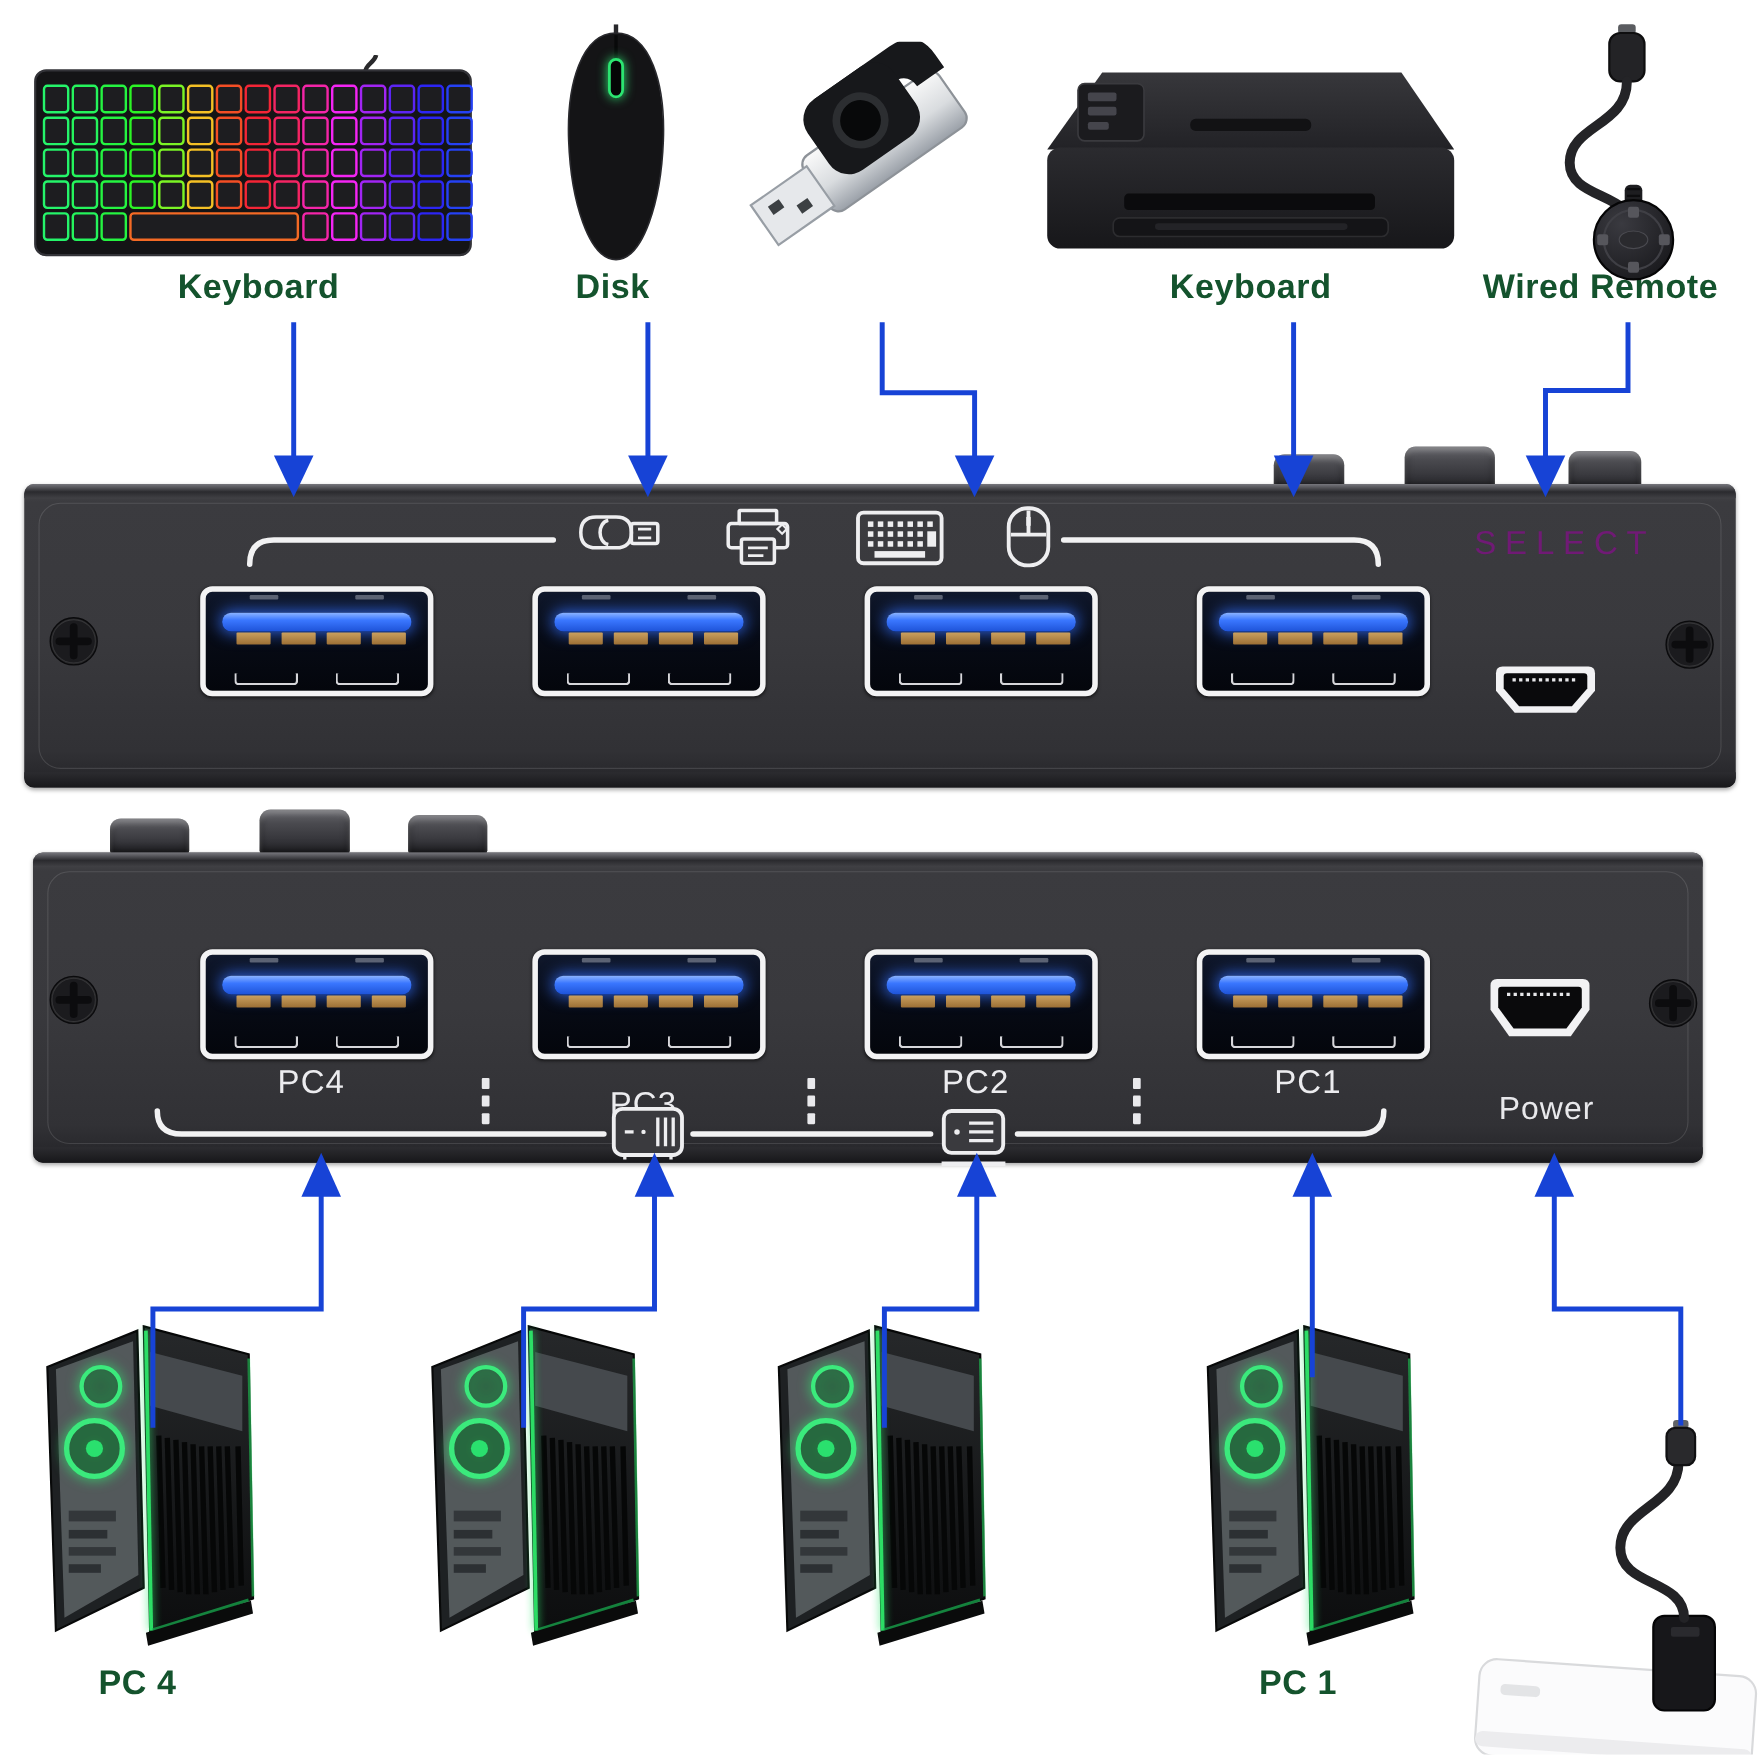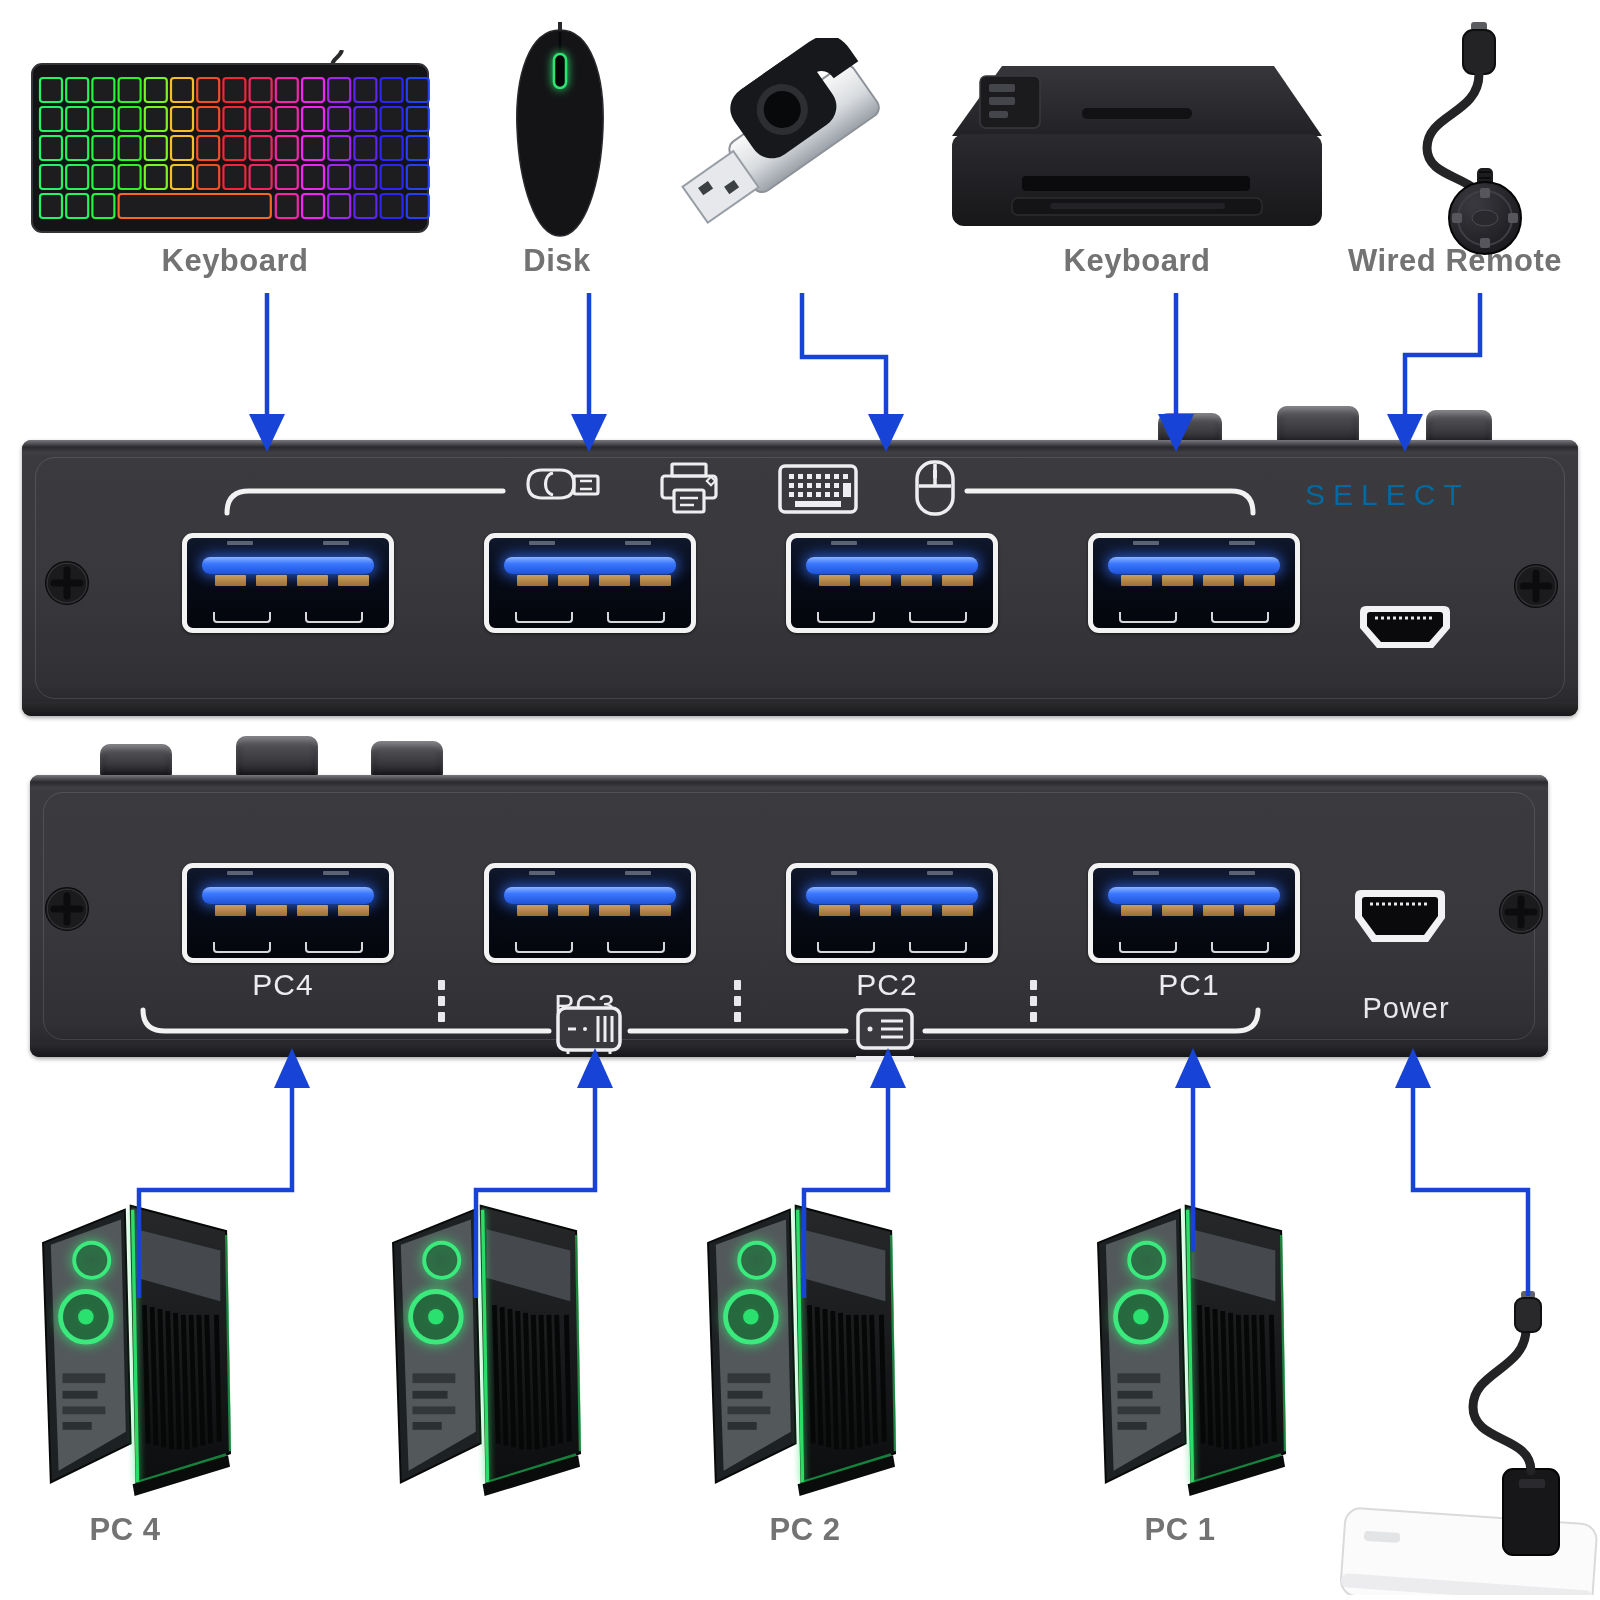--- a/index.html
+++ b/index.html
@@ -2,21 +2,21 @@
 <html><head>
 <meta charset="utf-8">
 <style>
   html,body{margin:0;padding:0;background:#fff;}
   .canvas{position:relative;width:1600px;height:1600px;background:#fff;overflow:hidden;
           font-family:"Liberation Sans",sans-serif;}
   .abs{position:absolute;}
 
   
   .big-label{position:absolute;width:300px;text-align:center;font-size:31px;font-weight:bold;
-             color:#737373;letter-spacing:.5px;}
+             color:#14532d;letter-spacing:.5px;}
 
   
   .device{position:absolute;border-radius:9px;
           background:linear-gradient(180deg,#4a4a4e 0,#3b3b3f 6%,#39393d 50%,#313135 88%,#232327 100%);
           box-shadow:0 2px 4px rgba(0,0,0,.35);z-index:2;}
   .device .edge-top{position:absolute;left:0;right:0;top:0;height:13px;border-radius:9px 9px 0 0;
           background:linear-gradient(180deg,#77777d 0,#2a2a2e 55%,#414145 100%);}
   .device .edge-bottom{position:absolute;left:0;right:0;bottom:0;height:14px;border-radius:0 0 9px 9px;
           background:linear-gradient(180deg,#2c2c30,#17171a);}
   .device .inner-line{position:absolute;left:13px;right:13px;top:17px;bottom:17px;
@@ -36,21 +36,21 @@
           box-shadow:0 0 14px 2px rgba(52,112,255,.8);}
   .usb-port .pin{position:absolute;top:37px;width:31px;height:11px;
           background:linear-gradient(180deg,#caa05f,#9c6f35);border-radius:1px;}
   .usb-port .clip{position:absolute;bottom:5px;width:54px;height:9px;border:2px solid #d6d6da;
           border-top:none;border-radius:0 0 4px 4px;background:transparent;}
   .usb-port .notch{position:absolute;top:3px;width:26px;height:4px;background:#9aa0ad;opacity:.55;border-radius:1px;}
 
   
   .panel-text{position:absolute;color:#ececef;z-index:3;}
   .pc-port-label{width:160px;text-align:center;font-size:30px;letter-spacing:1px;}
-  .select-label{width:200px;text-align:left;font-size:30px;letter-spacing:8px;color:#0369a1;}
+  .select-label{width:200px;text-align:right;font-size:30px;letter-spacing:8px;color:#701a75;}
   .power-label-panel{width:160px;text-align:center;font-size:29px;letter-spacing:1px;color:#e8e8eb;}
 
   
   .dash-col{position:absolute;width:7px;z-index:3;}
   .dash-col span{display:block;width:7px;height:10px;background:#e9e9ec;margin-bottom:6px;border-radius:1px;}
 
   svg{display:block;}
   .decor{z-index:4;}
   .wires{z-index:5;}
   .art{z-index:1;}
@@ -529,17 +529,16 @@
       <rect x="8" y="296" width="252" height="14" rx="7" fill="#ececee"></rect>
     </g>
     <rect x="168" y="184" width="56" height="86" rx="10" fill="#17171a" stroke="#050506" stroke-width="2"></rect>
     <rect x="184" y="194" width="26" height="9" rx="2" fill="#2a2a2e"></rect>
     <path d="M191,44 C191,84 138,86 138,122 C138,158 196,150 196,186" stroke="#232326" stroke-width="9" fill="none" stroke-linecap="round"></path>
     <rect x="186" y="6" width="14" height="8" rx="3" fill="#606266"></rect>
     <rect x="180" y="13" width="26" height="34" rx="8" fill="#29292c" stroke="#101012" stroke-width="2"></rect>
   </svg>
 
   <div class="big-label" style="left:-25px;top:1512px">PC 4</div>
-  <div class="big-label" style="left:655px;top:1512px">PC 2</div>
   <div class="big-label" style="left:1030px;top:1512px">PC 1</div>
   <div class="big-label" style="left:1370px;top:1512px">Power</div>
 
 </div>
 
 </body></html>

